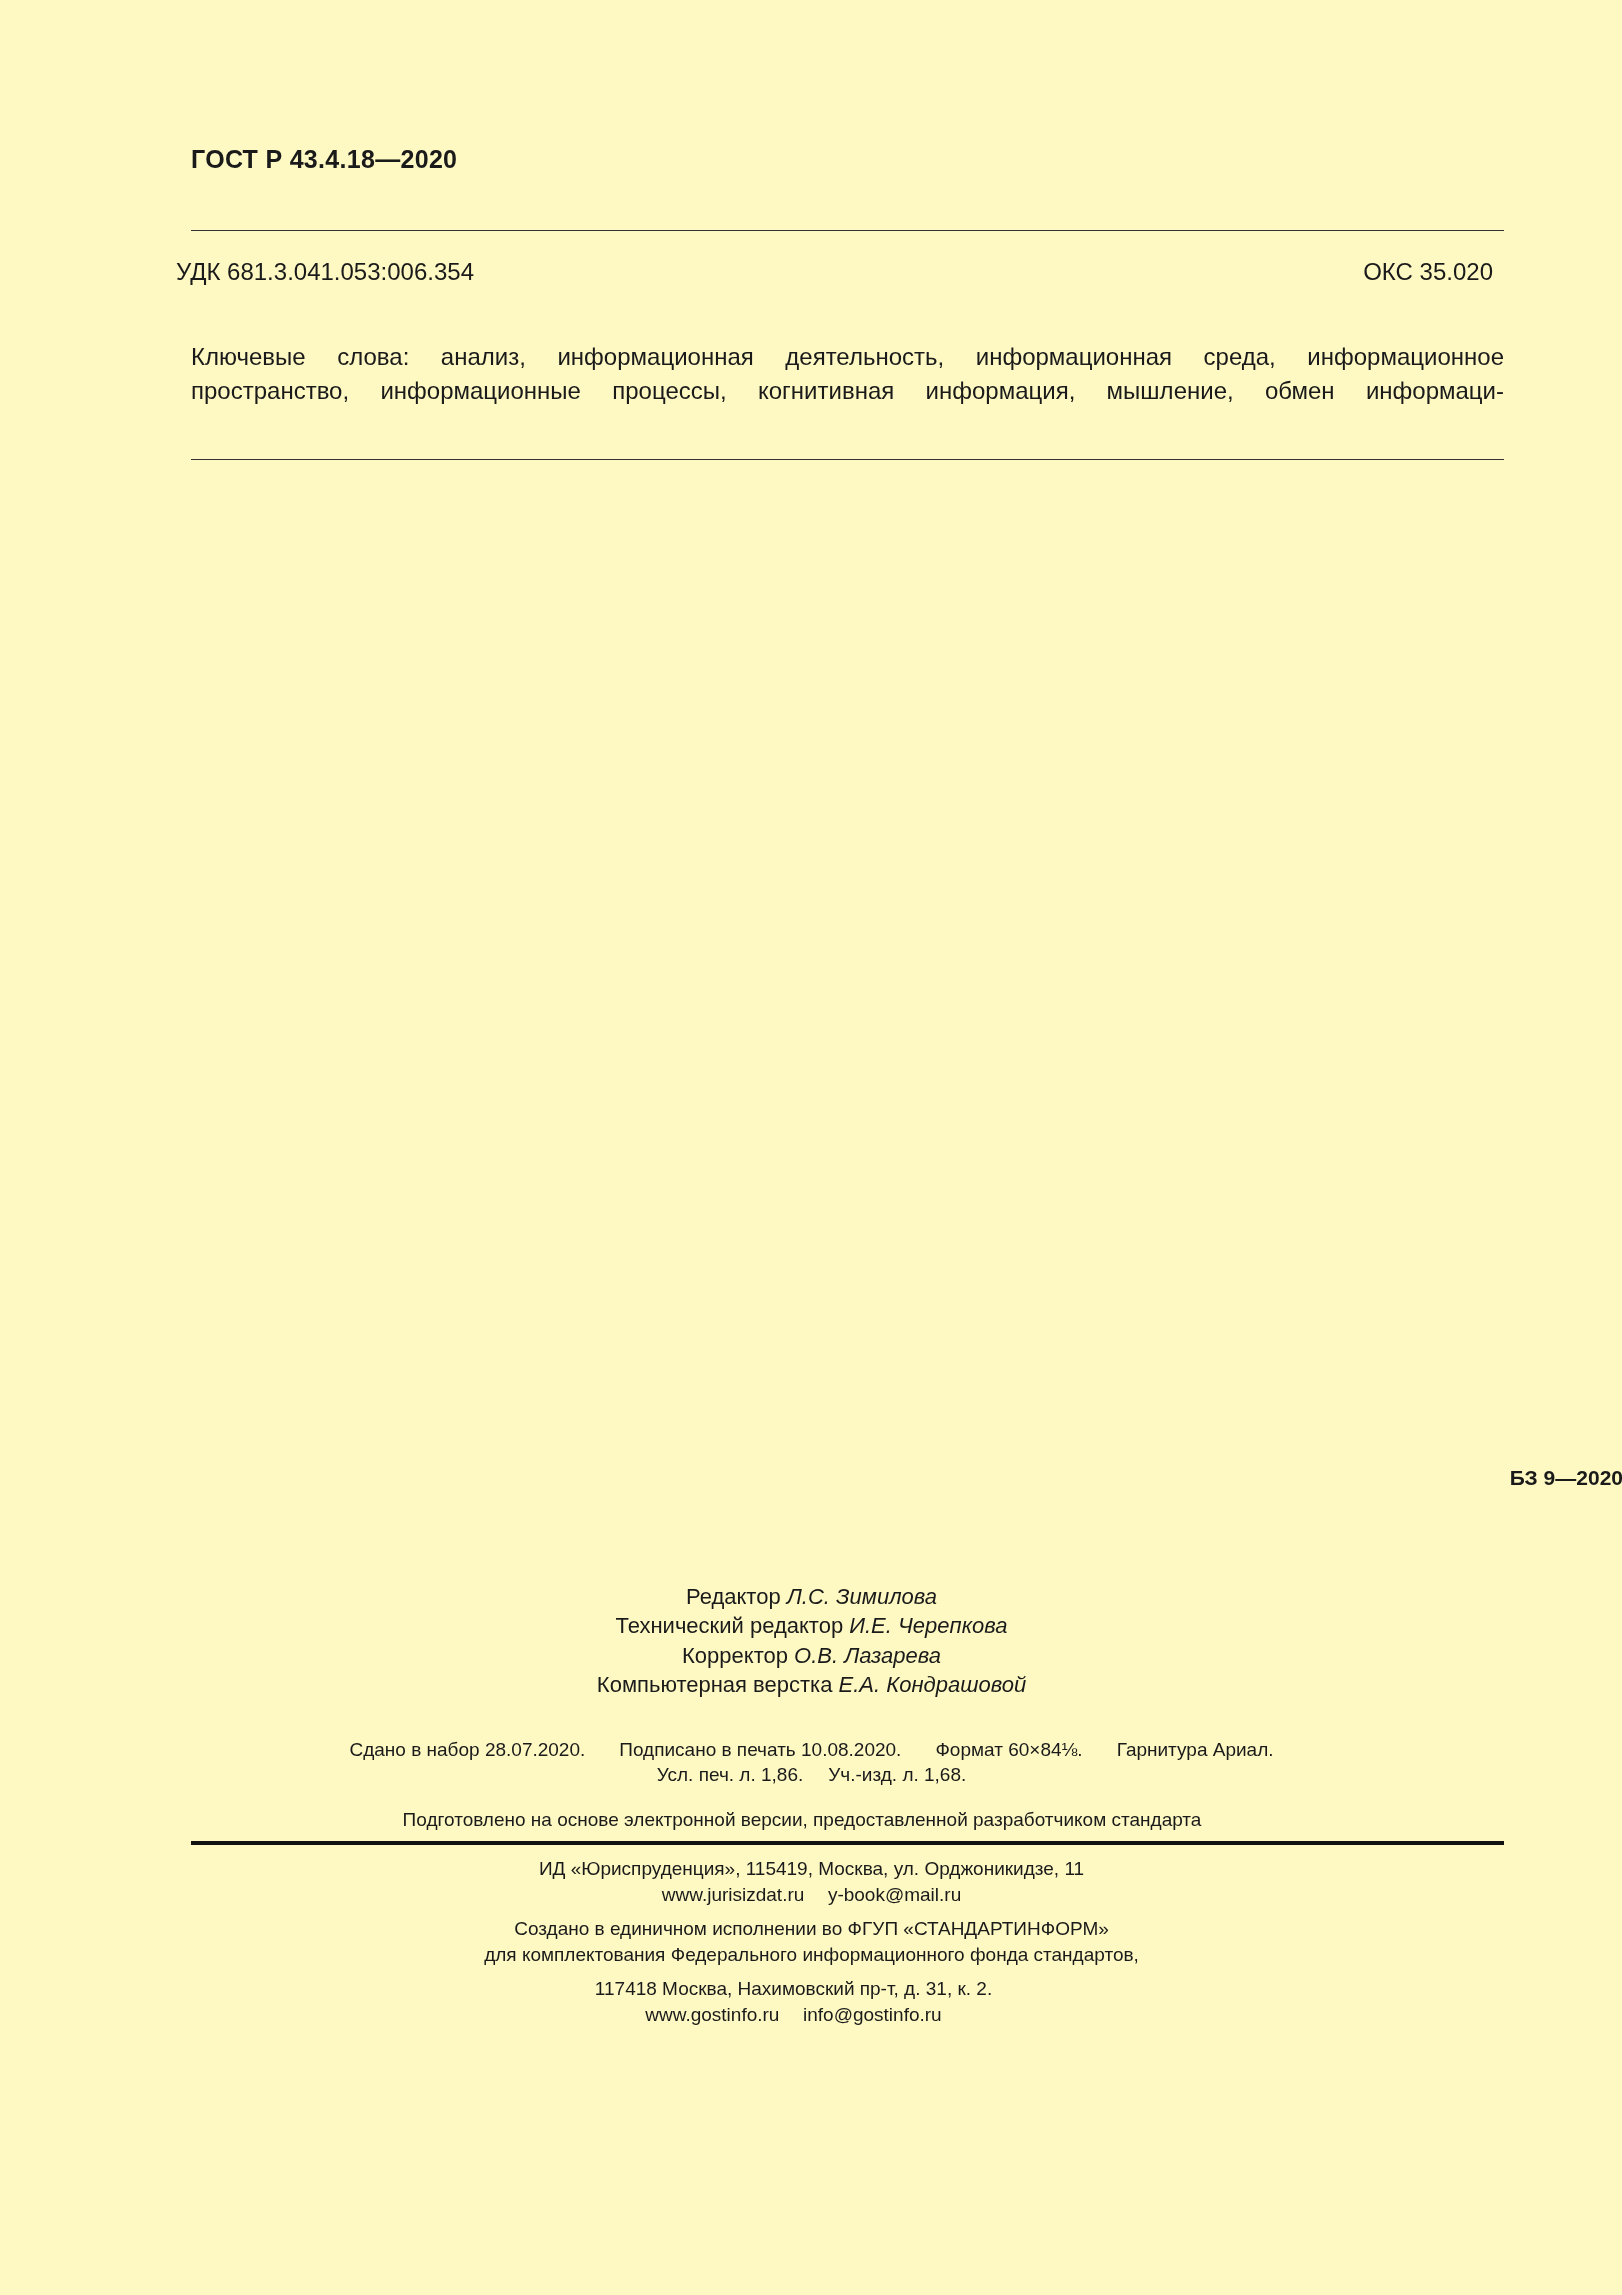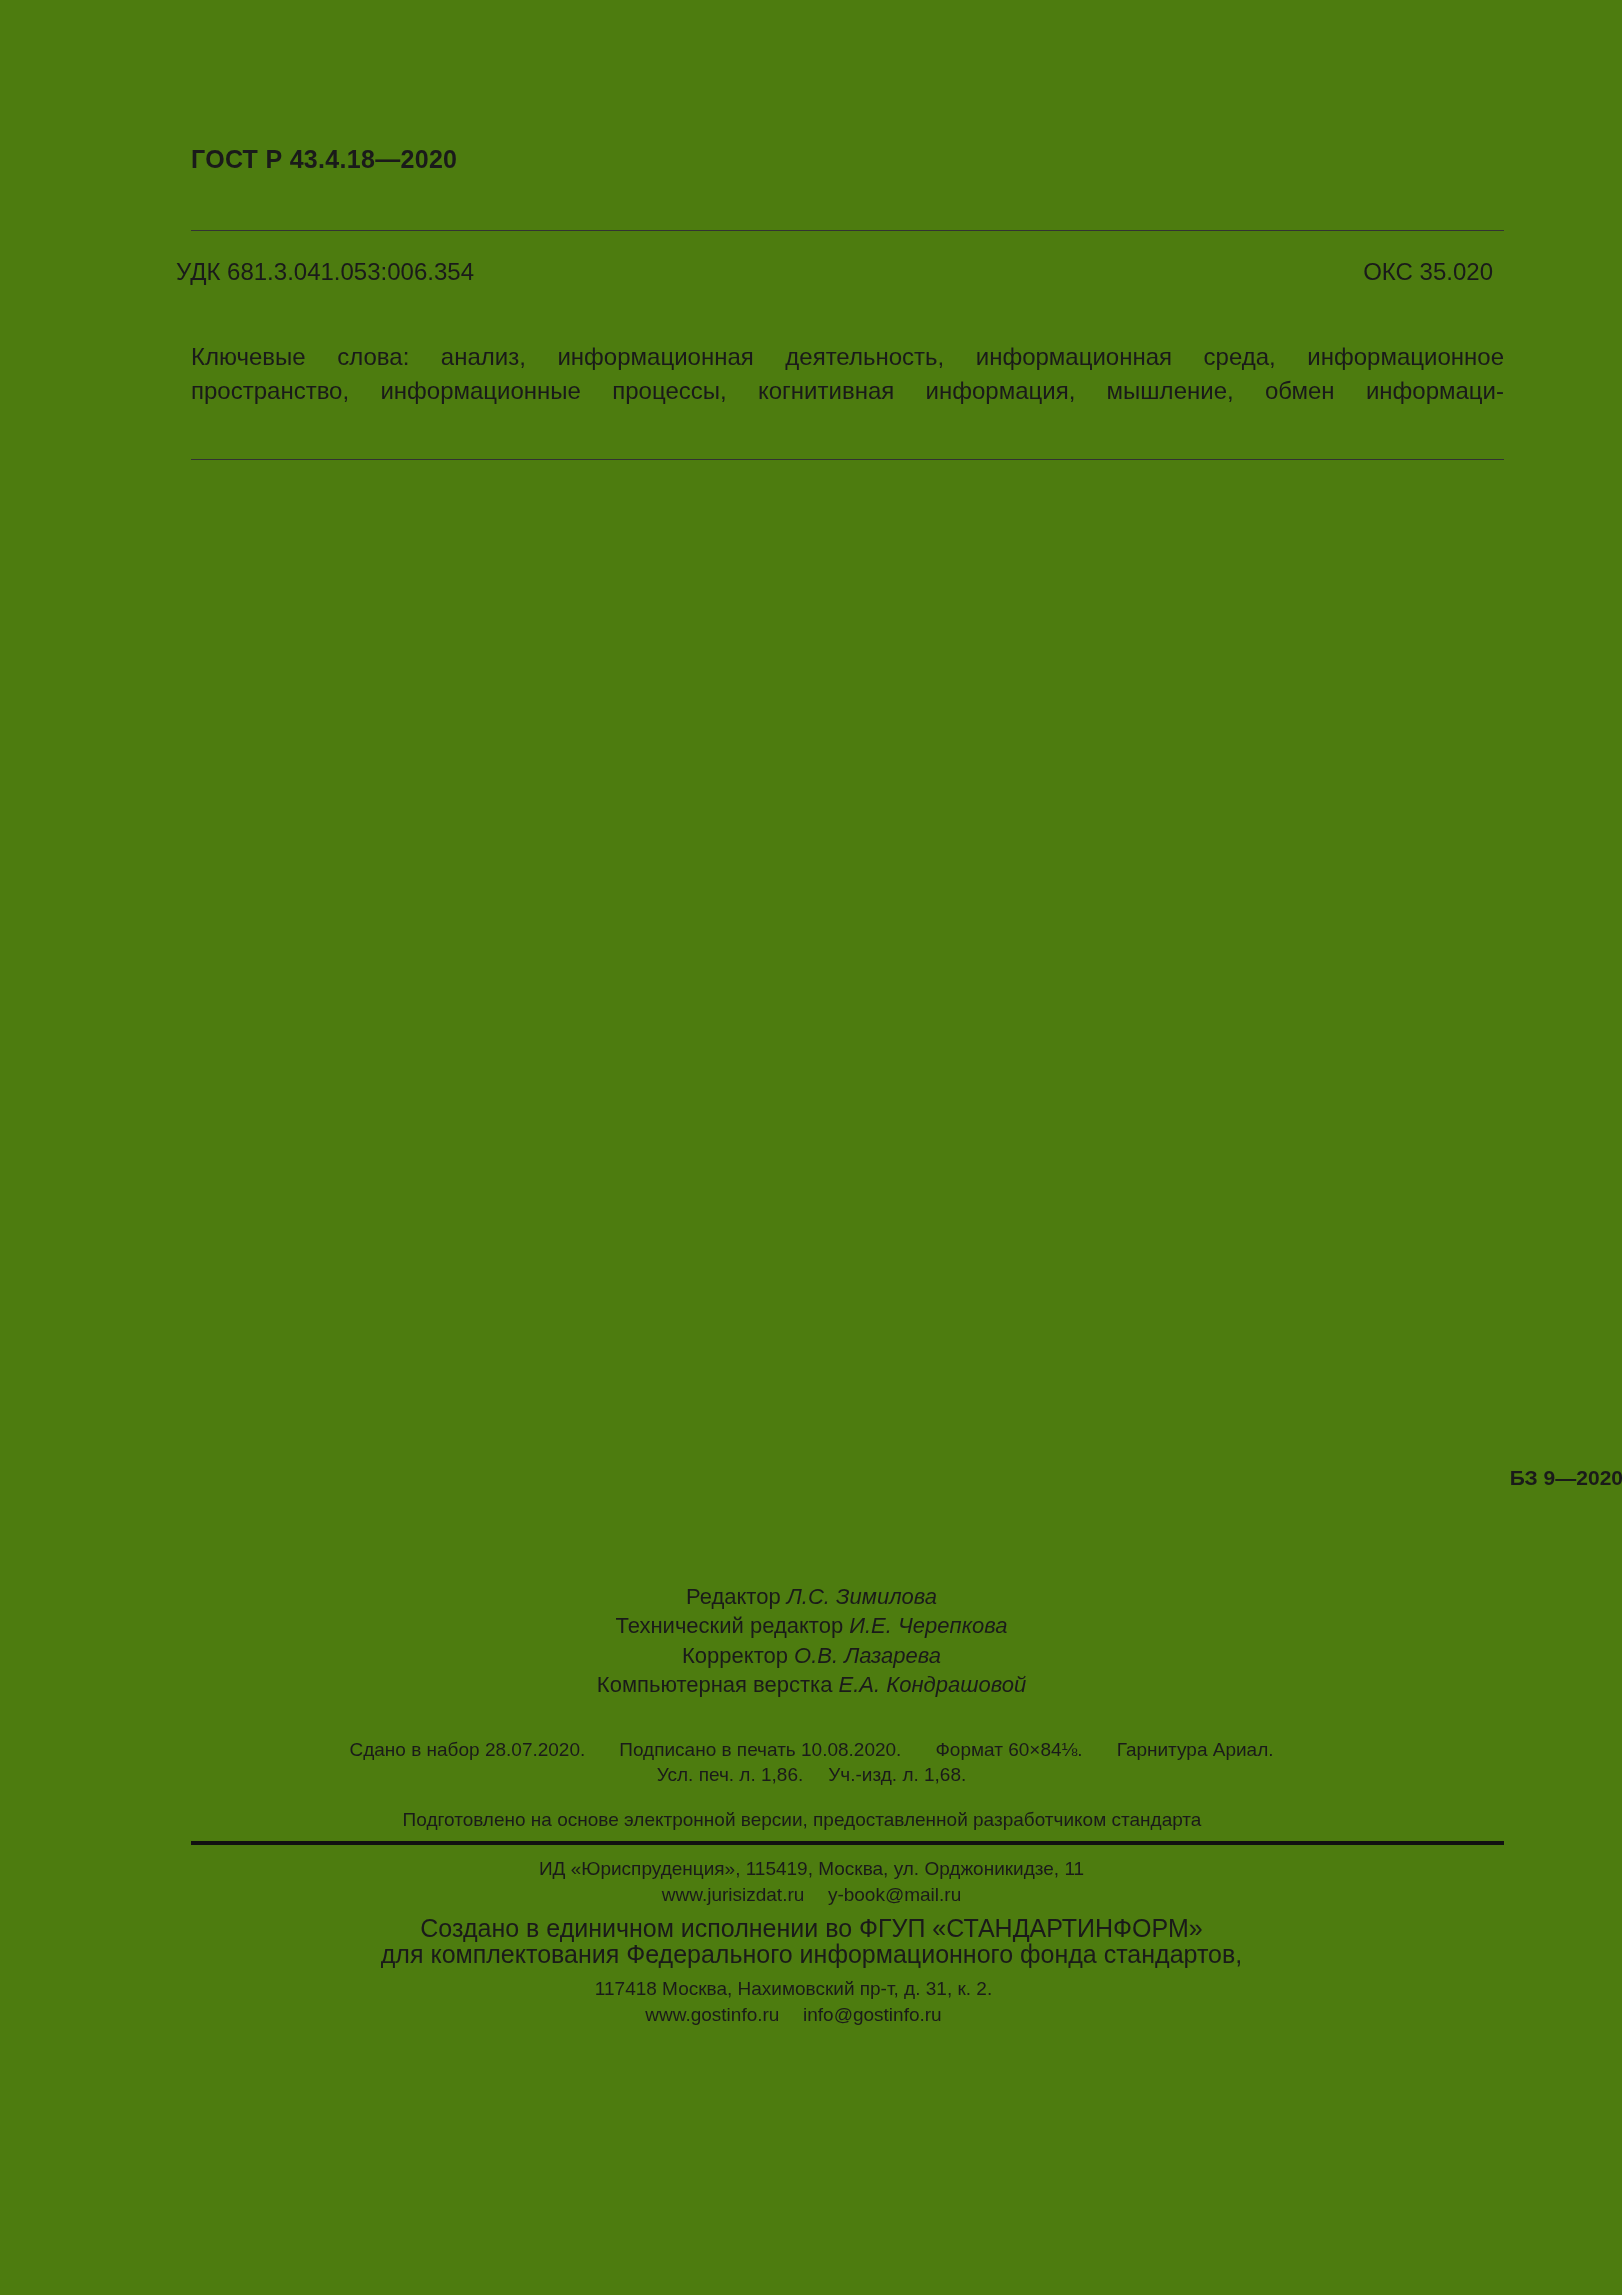--- a/index.html
+++ b/index.html
@@ -13,21 +13,21 @@
     position: relative;
     font-family: "Liberation Sans", sans-serif;
     color: #1a1a1a;
     overflow: hidden;
   }
   .page {
     position: absolute;
     left: 0; top: 0;
     width: 1623px;
     height: 2295px;
-    background: #4d7c0f;
+    background: #fef9c3;
   }
   .std-code {
     position: absolute;
     left: 191px;
     top: 145px;
     font-size: 25px;
     font-weight: bold;
     letter-spacing: 0.3px;
   }
   .rule-thin {
@@ -136,21 +136,21 @@
   .publisher .gap {
     display: inline-block;
     width: 23.6px;
   }
   .created {
     position: absolute;
     left: 0;
     width: 1623px;
     top: 1916px;
     text-align: center;
-    font-size: 25px;
+    font-size: 19px;
     line-height: 25.5px;
   }
   .gostinfo {
     position: absolute;
     left: 0;
     width: 1587px;
     top: 1976px;
     text-align: center;
     font-size: 19px;
     line-height: 25.5px;

